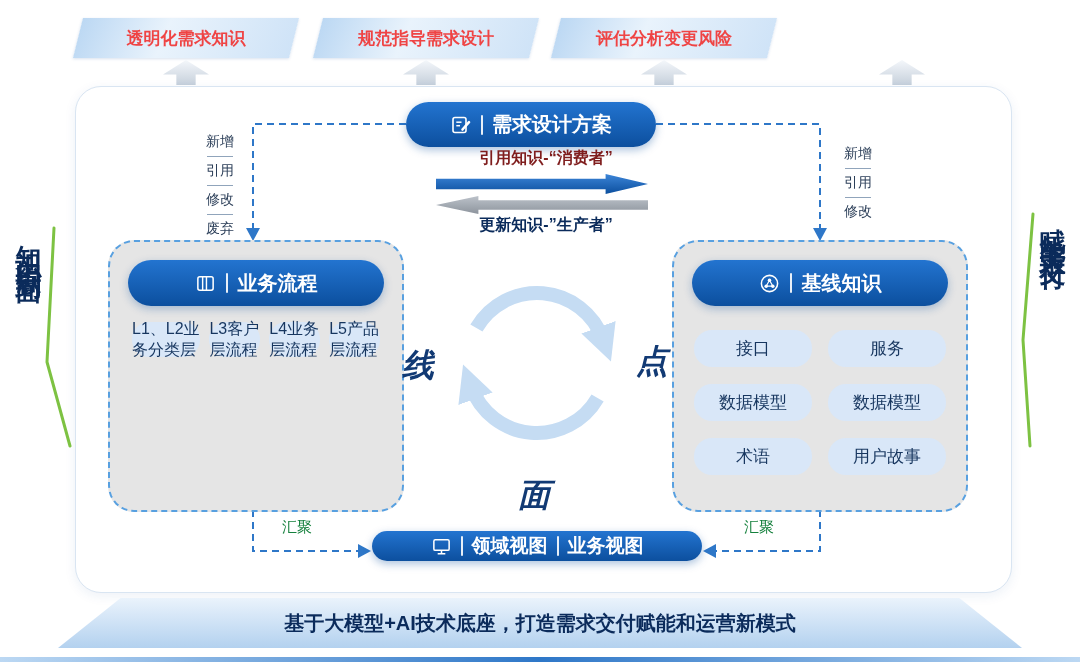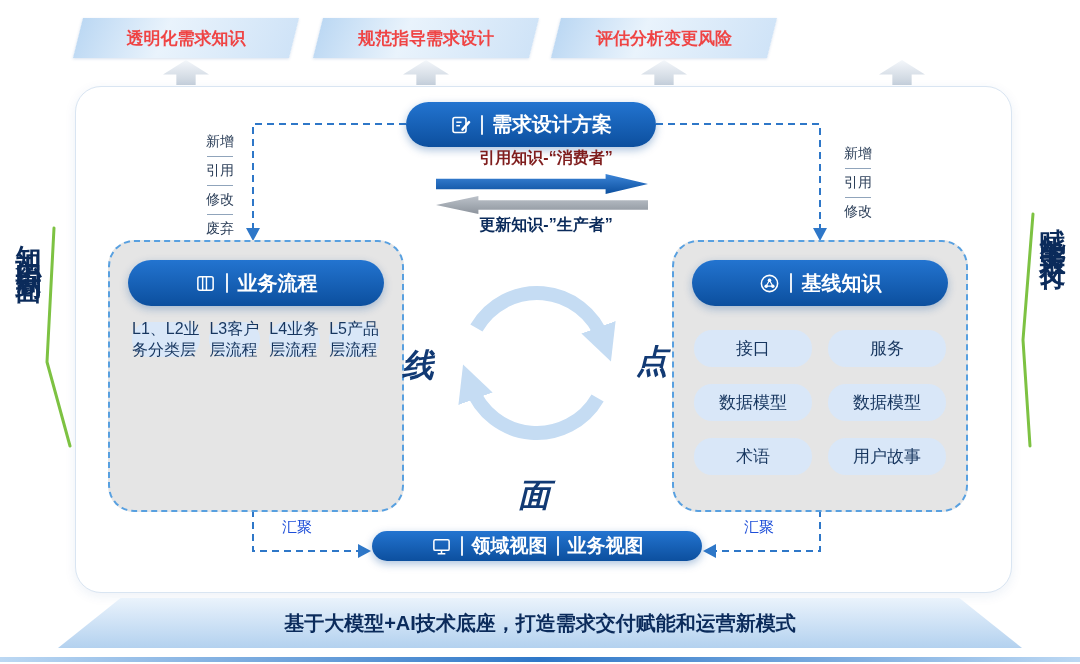--- a/index.html
+++ b/index.html
@@ -49,21 +49,21 @@
   .lightpill{height:35px;border-radius:17px;background:#d9e7f8;color:#17365f;
     display:flex;align-items:center;justify-content:center;font-size:16px;}
   .kn-grid{position:absolute;left:20px;right:20px;top:88px;display:grid;
     grid-template-columns:1fr 1fr;column-gap:16px;row-gap:17px;}
   .kn-grid .lightpill{height:37px;border-radius:18px;font-size:17px;}
   
   .cycle{position:absolute;left:442px;top:268px;}
   .calli{position:absolute;font-family:"DejaVu Serif","Liberation Serif",serif;
     font-weight:bold;font-style:italic;font-size:32px;color:#123a74;}
   
-  .converge{position:absolute;font-size:15px;color:#1d4ed8;}
+  .converge{position:absolute;font-size:15px;color:#15803d;}
   
   .side-text{position:absolute;writing-mode:vertical-rl;font-size:26px;font-weight:bold;
     letter-spacing:7px;color:#0b2b5b;}
   
   .footer{position:absolute;left:58px;top:598px;width:964px;height:50px;
     clip-path:polygon(6.5% 0,93.5% 0,100% 100%,0 100%);
     background:linear-gradient(180deg,#eaf3fc 0%,#b3d1ef 100%);
     display:flex;align-items:center;justify-content:center;font-size:20px;color:#0b2b5b;font-weight:600;}
   .footer b{font-weight:900;}
   .bottom-strip{position:absolute;left:0;top:657px;width:1080px;height:5px;

